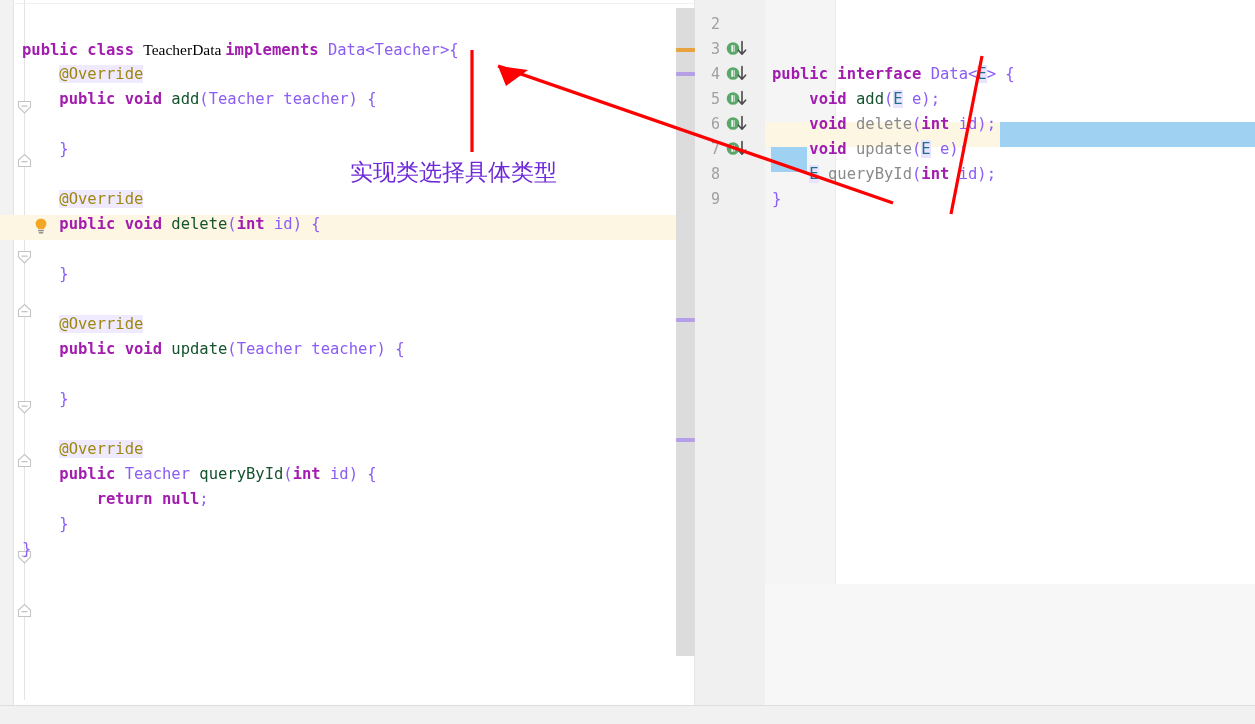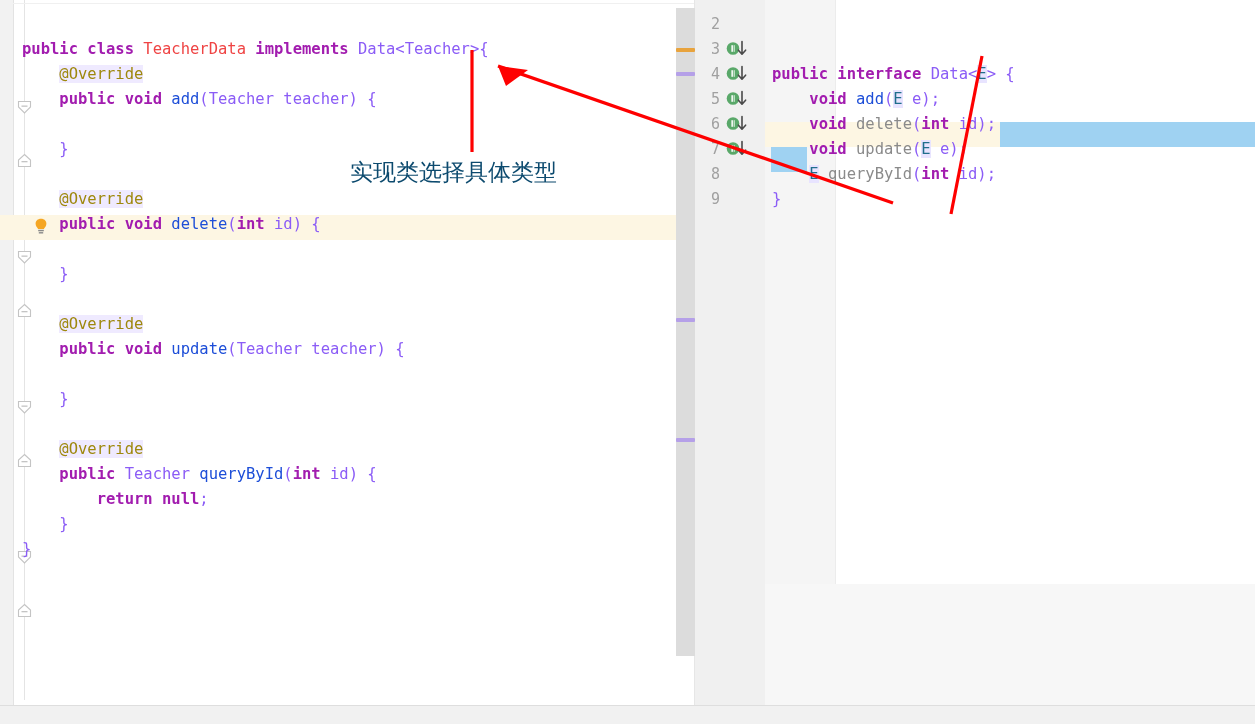--- a/index.html
+++ b/index.html
@@ -41,41 +41,41 @@
     white-space:pre;
     color:#080808;
     letter-spacing:0px;
   }
   #code-left{left:22px;top:37px;}
   #code-right{left:772px;top:37px;}
 
   .ln{height:25px;}
 
   .kw{color:#a21caf;font-weight:bold;}
-  .type{color:#ef4444;}
-  .mname{color:#1d4ed8;}
+  .type{color:#000000;font-family:Liberation Serif, serif;}
+  .mname{color:#14532d;}
   .mname2{color:#8a8a8a;}
   .plain{color:#8b5cf6;}
   .anno{color:#9e880d;background:#efeaff;}
   .gparam{color:#1f6e8c;background:#e8e4ff;}
 
   .hl-row{position:absolute;left:0;width:100%;height:25px;background:#fdf6e3;}
 
   
   .fold{position:absolute;width:15px;height:13px;}
 
   
   #bulb{position:absolute;left:33px;top:218px;width:16px;height:18px;}
 
   
   #overlay{position:absolute;left:0;top:0;width:1255px;height:724px;pointer-events:none;}
   .cn-note{
     position:absolute;
     font-family:"DejaVu Sans","Liberation Sans",sans-serif;
-    color:#0c4a6e;font-size:23px;font-weight:500;white-space:nowrap;
+    color:#6d28d9;font-size:23px;font-weight:500;white-space:nowrap;
   }
   #note-left{left:350px;top:157px;}
   #note-right{left:878px;top:218px;}
 
   
   #bottom-bar{position:absolute;left:0;top:706px;width:1255px;height:18px;background:#f1f1f1;}
   #bottom-sep{position:absolute;left:0;top:705px;width:1255px;height:1px;background:#dedede;}
   #top-hairline{position:absolute;left:13px;top:3px;width:682px;height:1px;background:#f0f0f0;}
 </style>
 </head>

